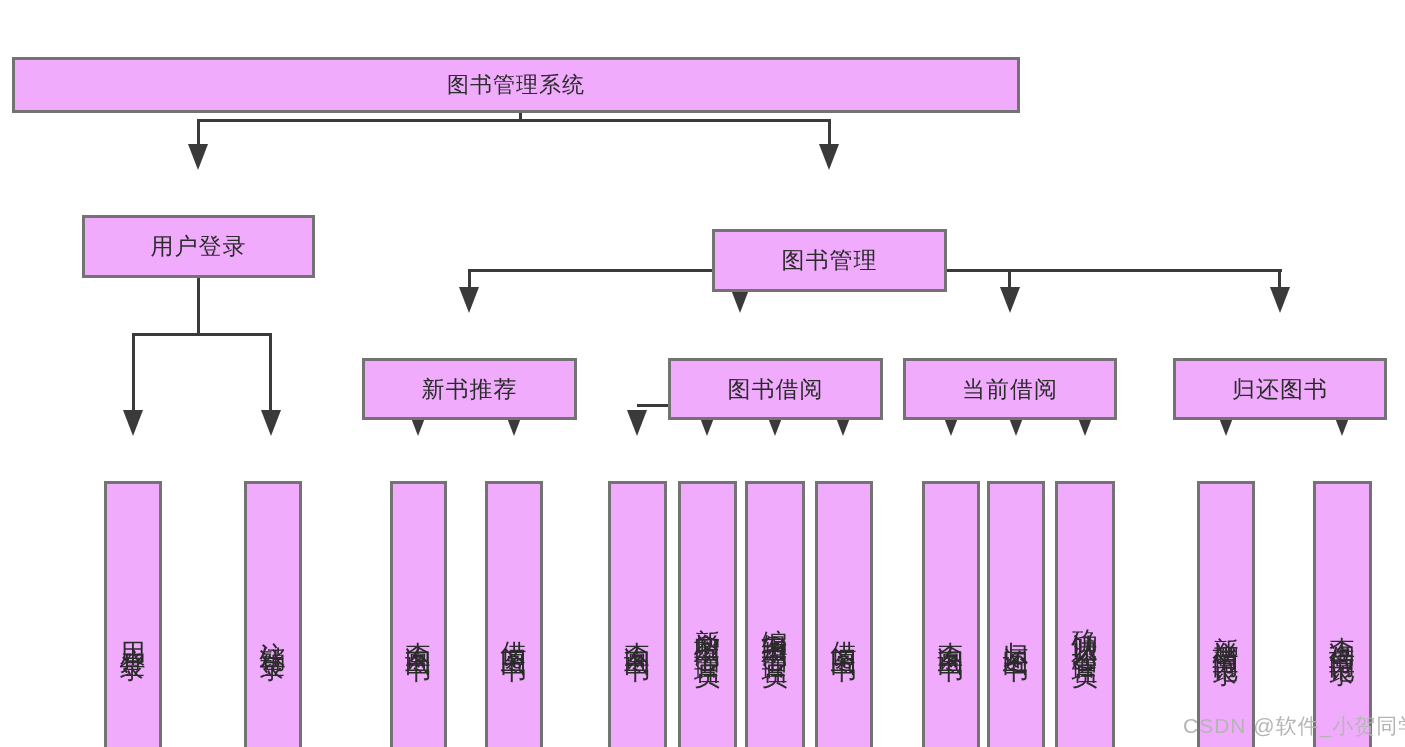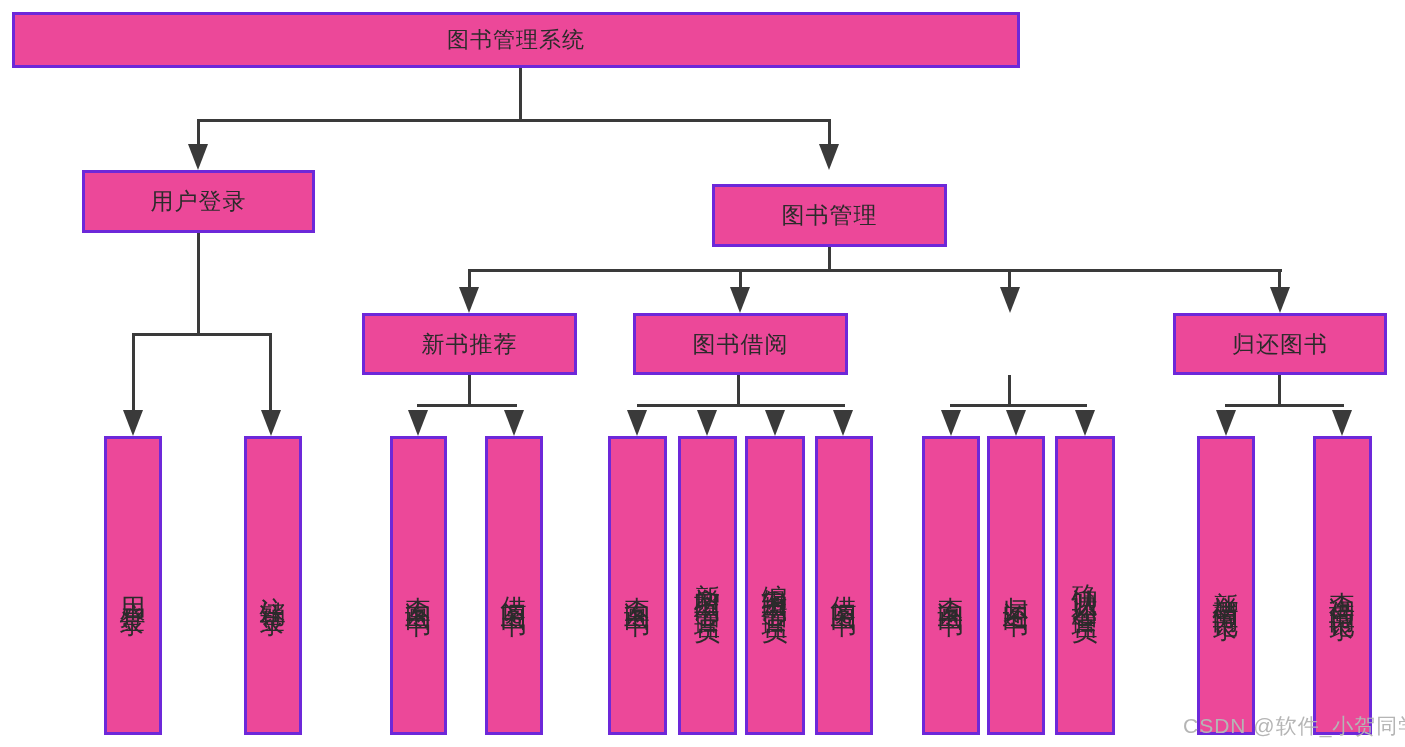--- a/index.html
+++ b/index.html
@@ -1,23 +1,24 @@
 <!DOCTYPE html>
 <html><head>
 <meta charset="utf-8">
 <style>
   html,body{margin:0;padding:0;background:#ffffff;}
   #canvas{
     position:relative;width:1405px;height:747px;background:#ffffff;overflow:hidden;
     font-family:"Liberation Sans","DejaVu Sans",sans-serif;color:#2b2b2b;
   }
   .box{
-    position:absolute;background:#ec4899;border:3px solid #6d28d9;box-sizing:border-box;
+    position:absolute;background:#f0abfc;border:3px solid #737373;box-sizing:border-box;
     display:flex;align-items:center;justify-content:center;z-index:2;
     color:#2b2b2b;
+    margin-top:45px;
   }
   .hbox{font-size:23px;letter-spacing:1px;}
   .rootbox{font-size:22px;letter-spacing:1px;}
   .leaf{
     writing-mode:vertical-rl;text-orientation:mixed;
     font-size:26px;letter-spacing:5px;line-height:1;
     z-index:2;
   }
   .line{position:absolute;background:#3a3a3a;z-index:1;}
   .arrow{
@@ -82,21 +83,22 @@
   <div class="line" style="left:1225px;top:404px;width:119px;height:3px"></div>
   <div class="arrow" style="left:1216px;top:410px"></div>
   <div class="arrow" style="left:1332px;top:410px"></div>
 
   <div class="box rootbox" style="left:12px;top:12px;width:1008px;height:56px">图书管理系统</div>
 
   <div class="box hbox" style="left:82px;top:170px;width:233px;height:63px">用户登录</div>
   <div class="box hbox" style="left:712px;top:184px;width:235px;height:63px">图书管理</div>
 
   <div class="box hbox" style="left:362px;top:313px;width:215px;height:62px">新书推荐</div>
-  <div class="box hbox" style="left:633px;top:313px;width:215px;height:62px">图书借阅</div>
+  <div class="box hbox" style="left:668px;top:313px;width:215px;height:62px">图书借阅</div>
+  <div class="box hbox" style="left:903px;top:313px;width:214px;height:62px">当前借阅</div>
   <div class="box hbox" style="left:1173px;top:313px;width:214px;height:62px">归还图书</div>
 
   <div class="box leaf" style="left:104px;top:436px;width:58px;height:299px">用户登录</div>
   <div class="box leaf" style="left:244px;top:436px;width:58px;height:299px">注销登录</div>
 
   <div class="box leaf" style="left:390px;top:436px;width:57px;height:299px">查询图书</div>
   <div class="box leaf" style="left:485px;top:436px;width:58px;height:299px">借阅图书</div>
 
   <div class="box leaf" style="left:608px;top:436px;width:59px;height:299px">查询图书</div>
   <div class="box leaf" style="left:678px;top:436px;width:59px;height:299px">新增图书（管理员）</div>

